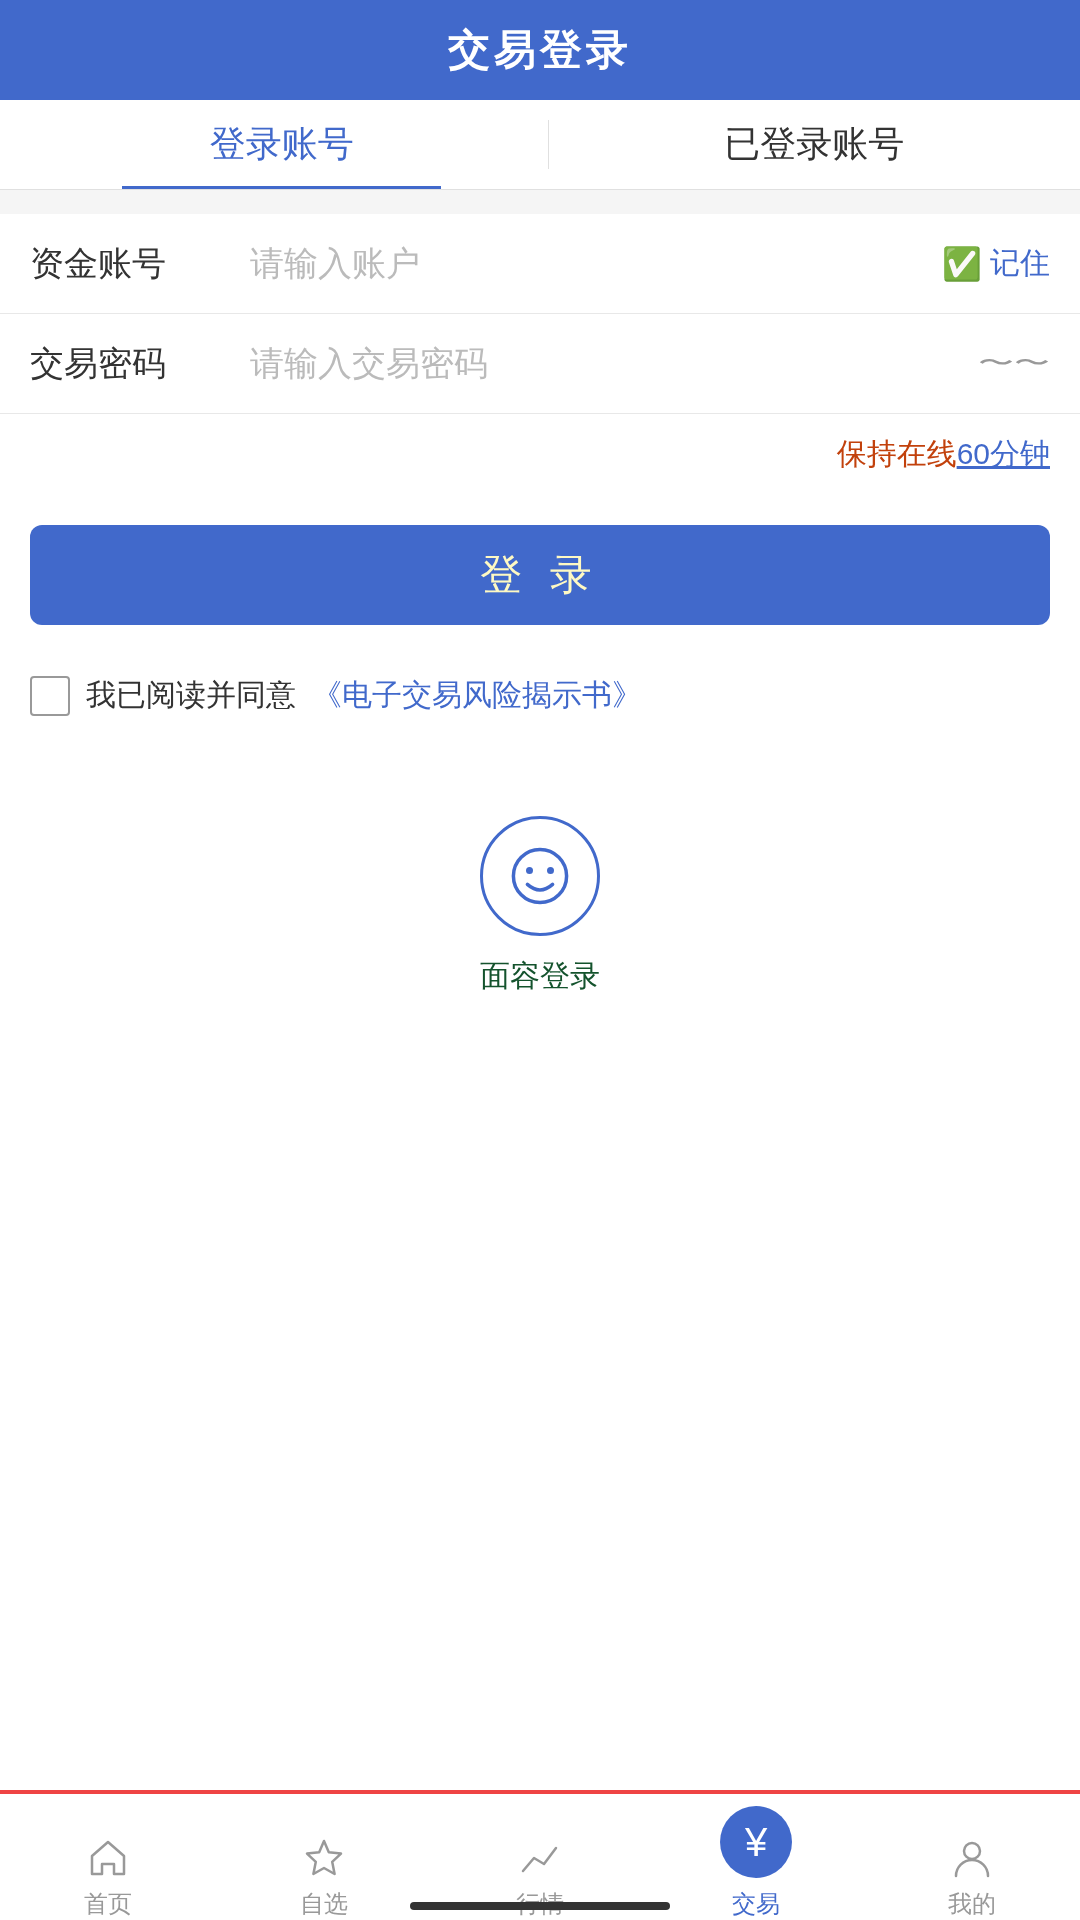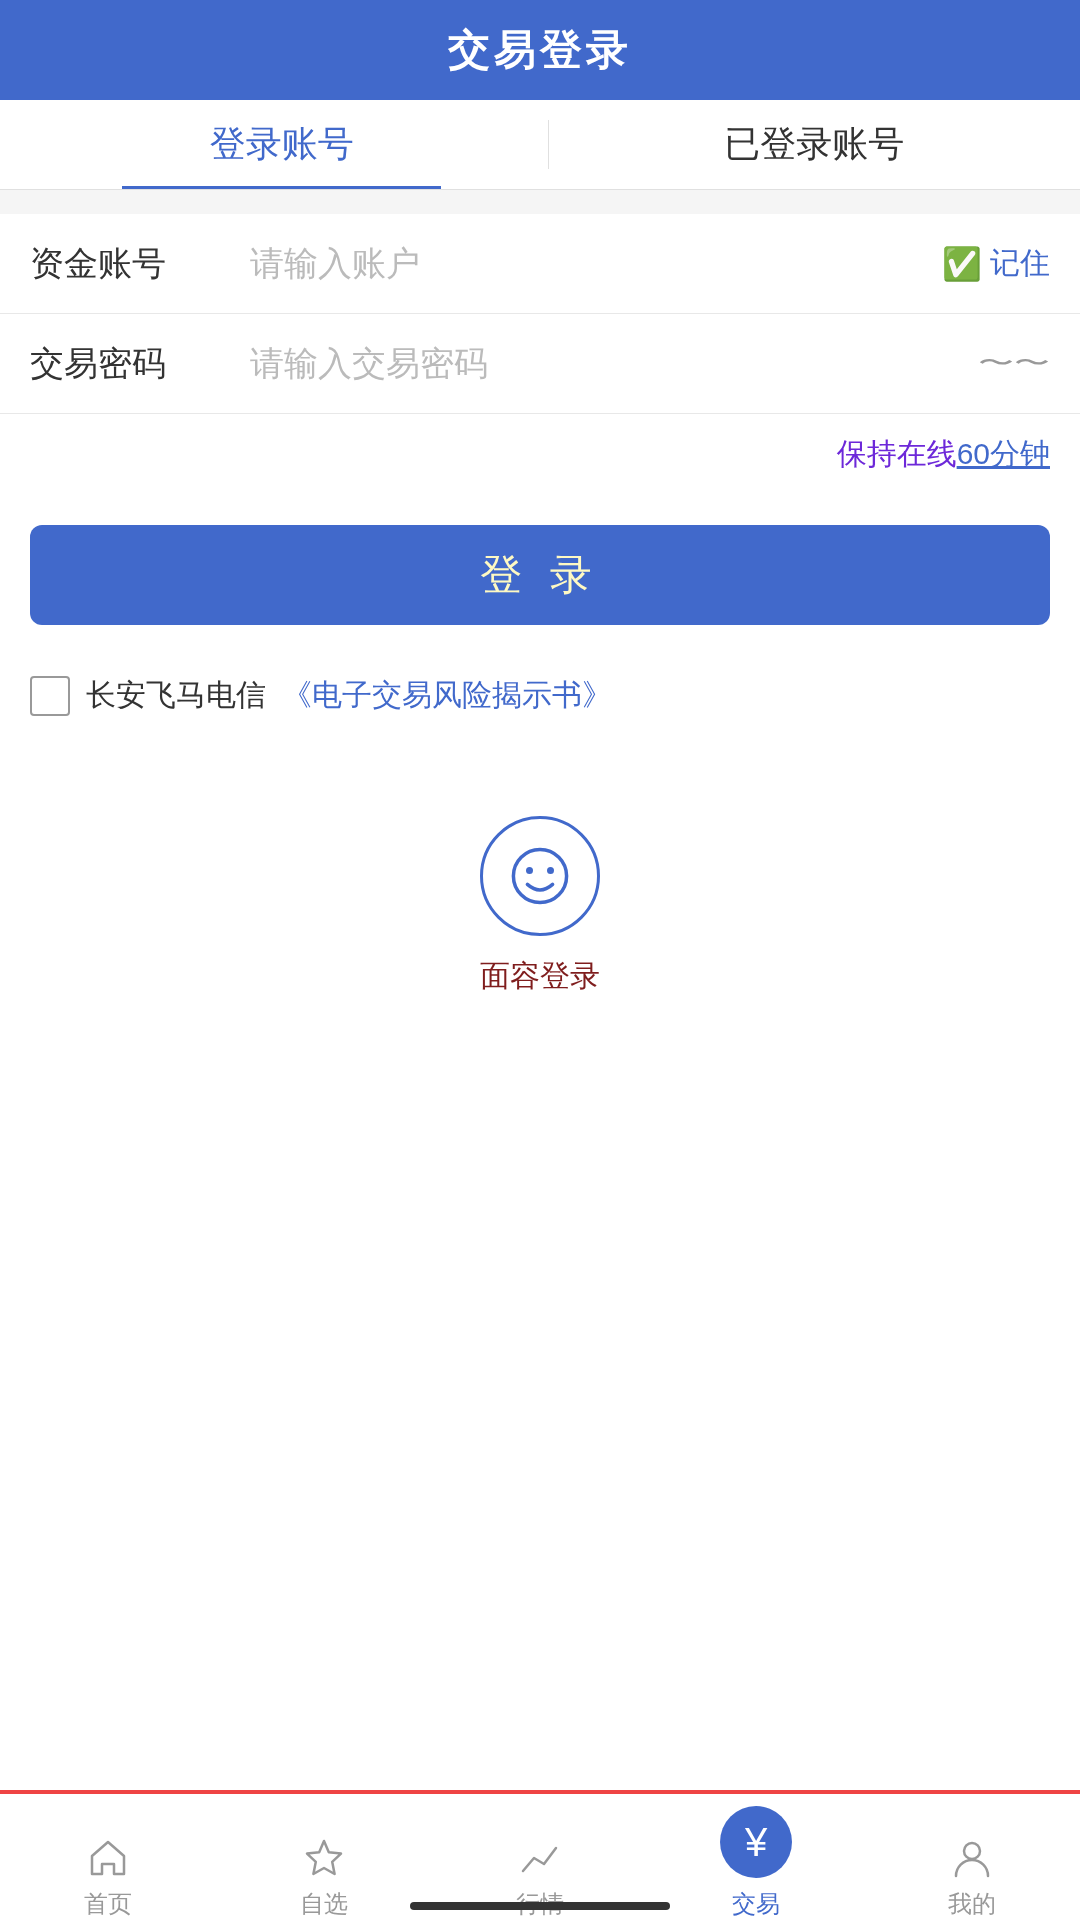--- a/index.html
+++ b/index.html
@@ -128,21 +128,21 @@
 
     
     .keep-online-row {
       background: white;
       display: flex;
       justify-content: flex-end;
       padding: 20px 30px;
     }
     .keep-online-text {
       font-size: 30px;
-      color: #6d28d9;
+      color: #c2410c;
     }
     .keep-online-link {
       font-size: 30px;
       color: #4169cb;
       text-decoration: underline;
     }
 
     
     .login-btn-area {
       padding: 30px 30px 30px;
@@ -202,21 +202,21 @@
       align-items: center;
       justify-content: center;
       margin-bottom: 20px;
     }
     .face-icon-svg {
       width: 70px;
       height: 70px;
     }
     .face-login-label {
       font-size: 30px;
-      color: #7f1d1d;
+      color: #14532d;
     }
 
     
     .spacer {
       background: white;
       flex: 1;
     }
 
     
     .bottom-nav {
@@ -323,21 +323,21 @@
     <span class="keep-online-text">保持在线</span>
     <span class="keep-online-link">60分钟</span>
   </div>
 
   <div class="login-btn-area">
     <button class="login-btn">登  录</button>
   </div>
 
   <div class="agreement-row">
     <div class="agreement-checkbox"></div>
-    <span class="agreement-text">长安飞马电信</span>
+    <span class="agreement-text">我已阅读并同意</span>
     <span class="agreement-link">《电子交易风险揭示书》</span>
   </div>
 
   <div class="face-login-area">
     <div class="face-icon-circle">
       <svg class="face-icon-svg" viewBox="0 0 100 100" fill="none" xmlns="http://www.w3.org/2000/svg">
 
         <circle cx="50" cy="50" r="38" stroke="#4169cb" stroke-width="5" fill="none"></circle>
 
         <circle cx="35" cy="42" r="5" fill="#4169cb"></circle>

